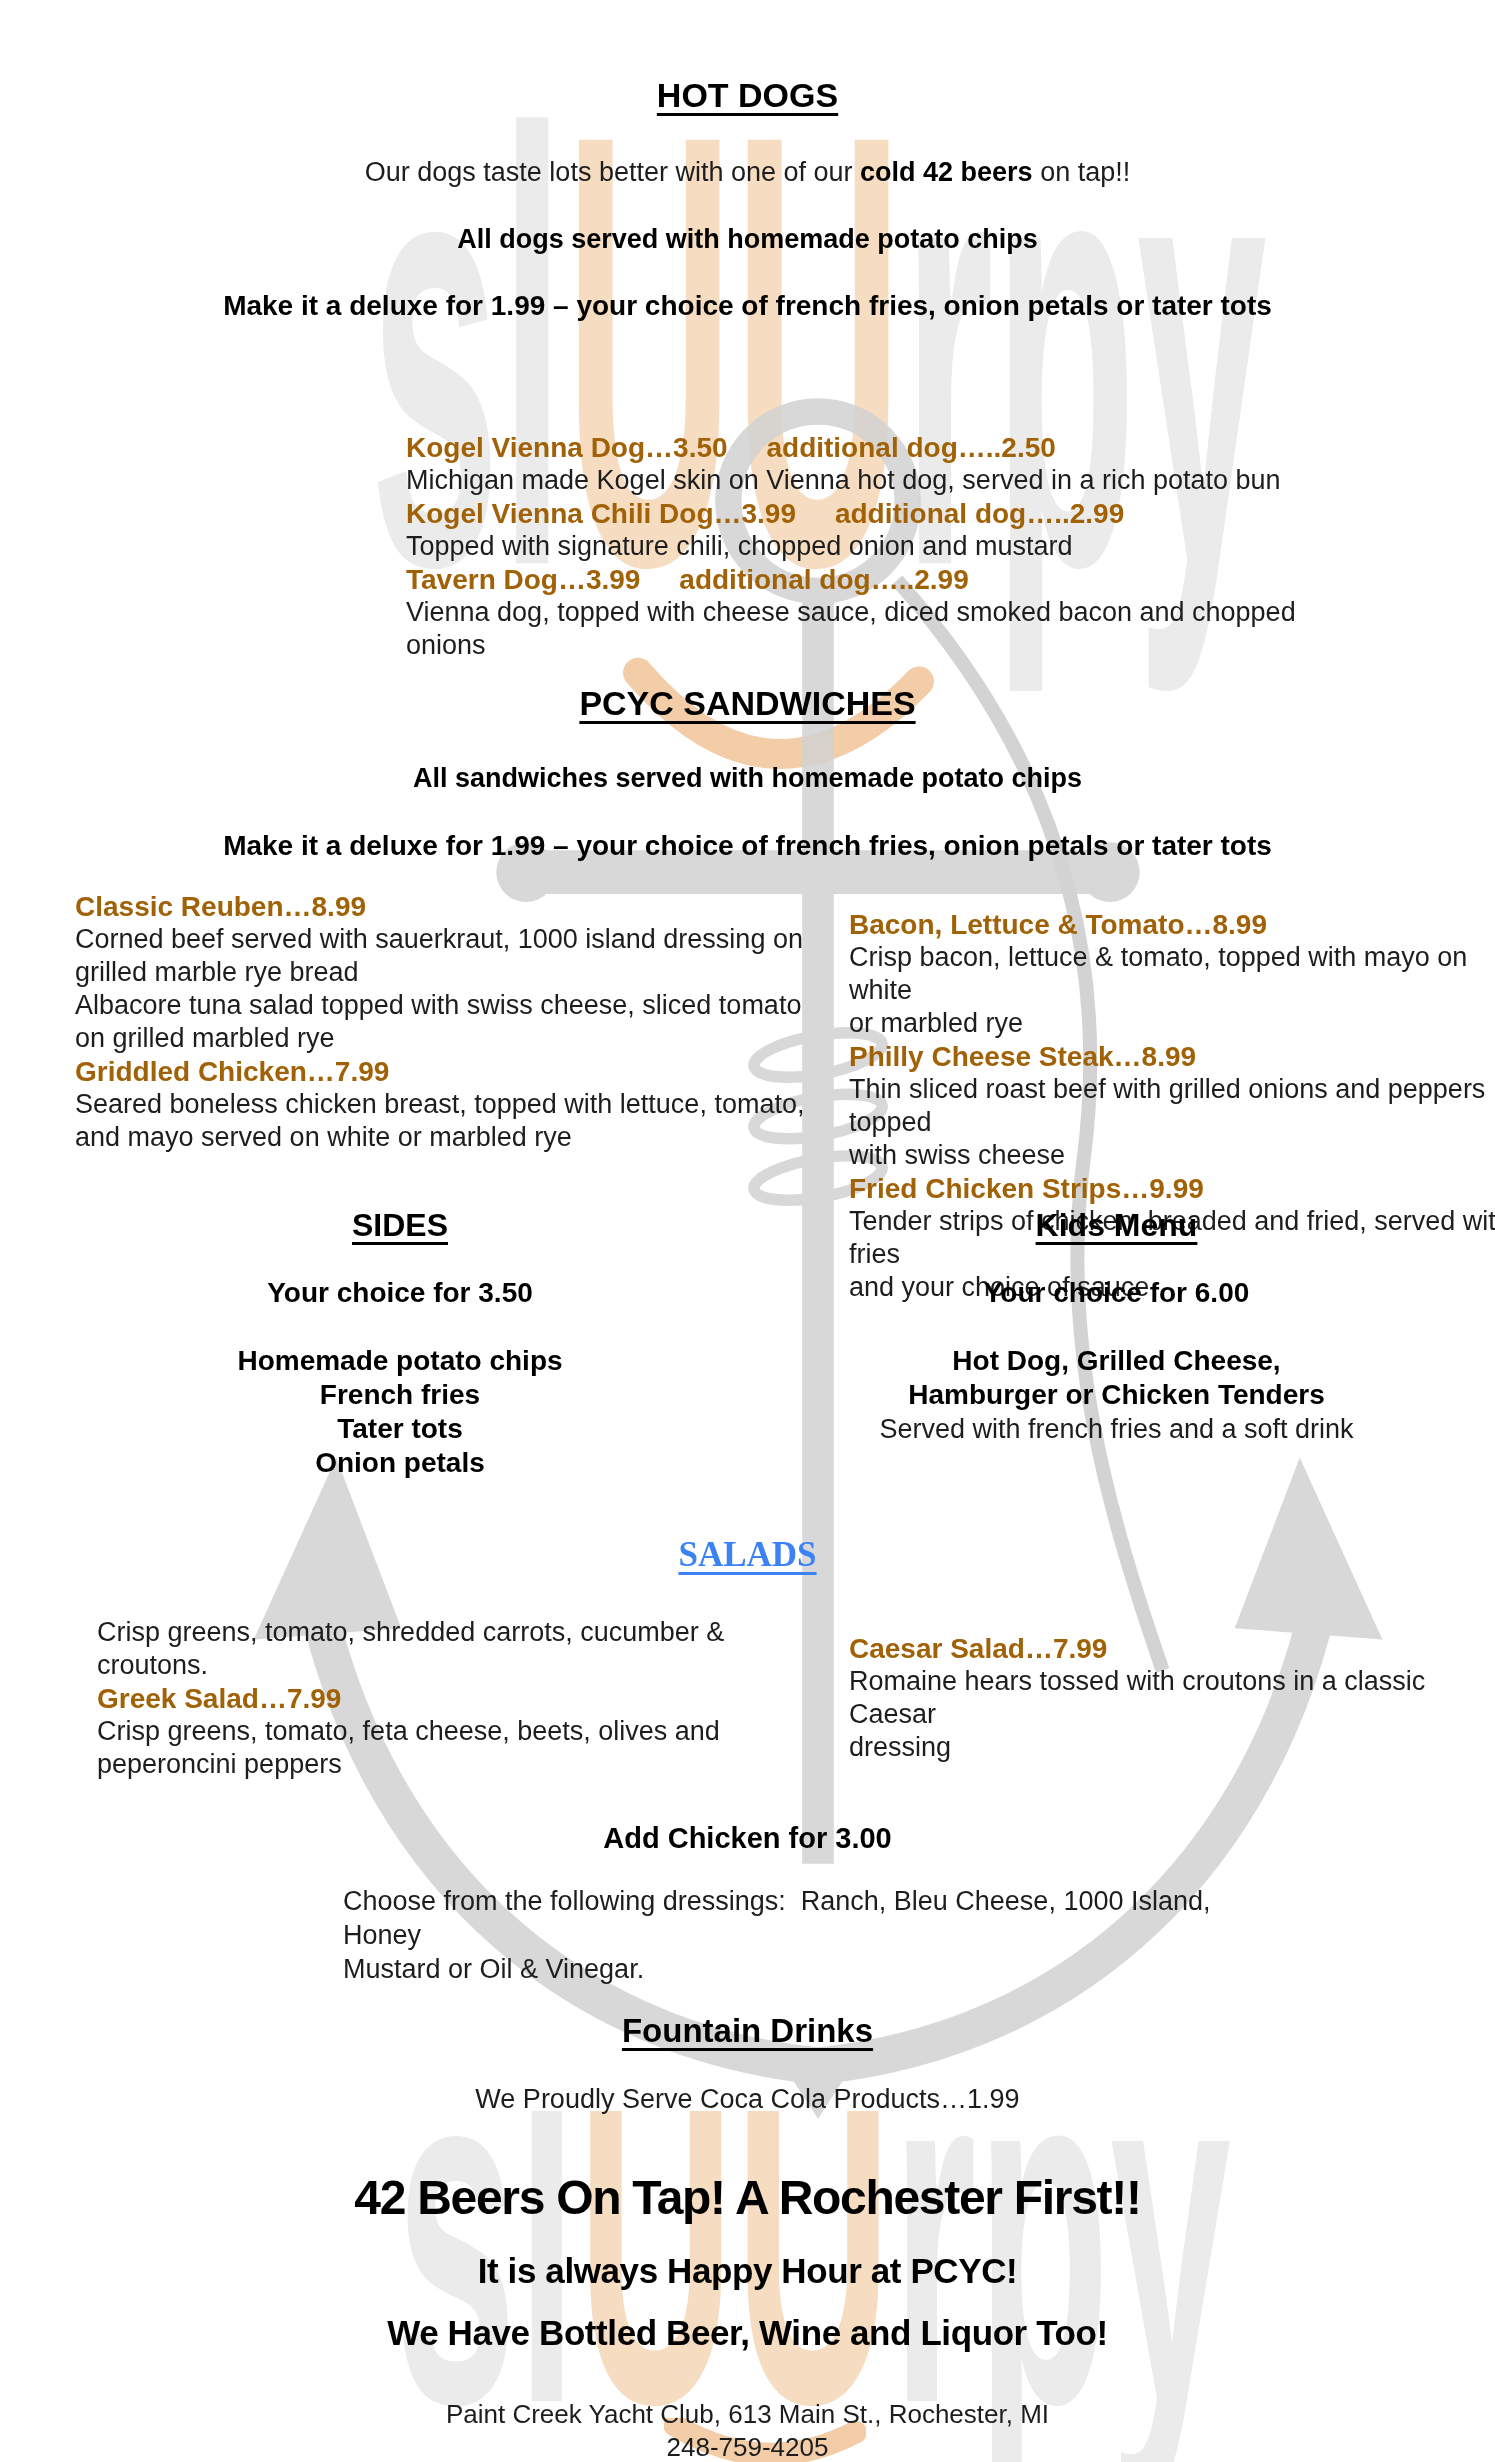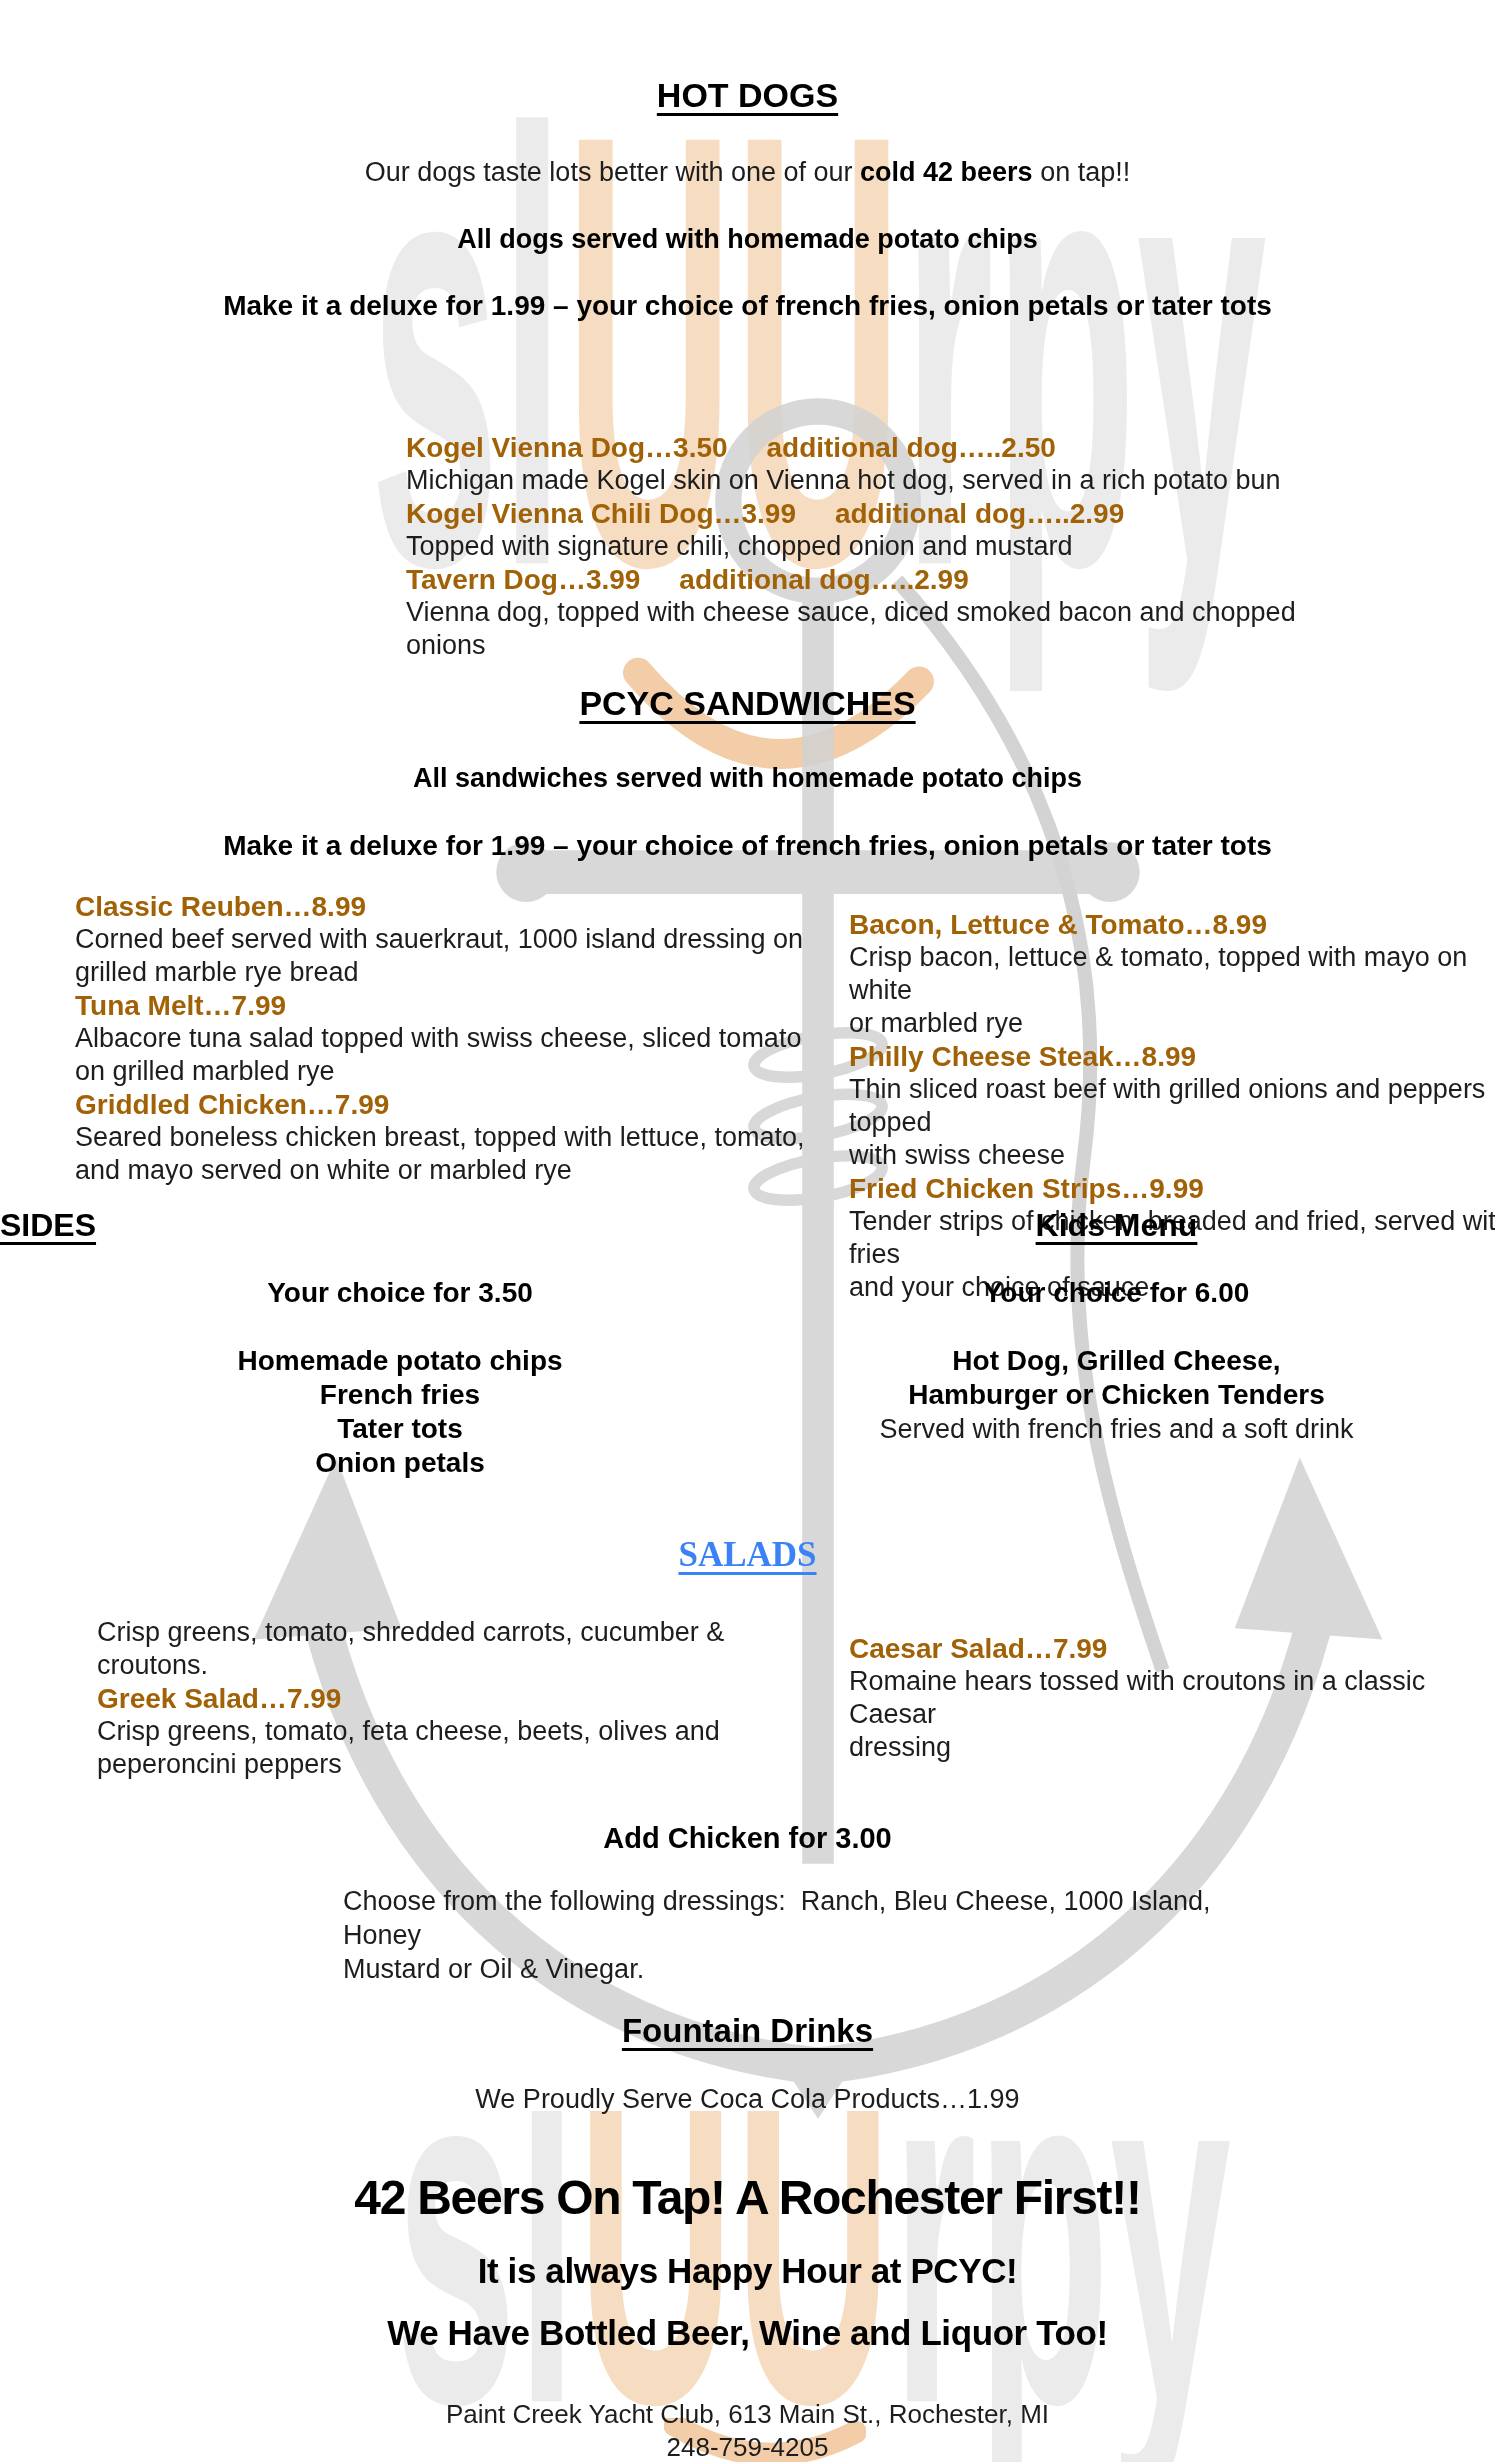--- a/index.html
+++ b/index.html
@@ -95,21 +95,20 @@
   <div class="abs center body-text b txt" style="top:763px;">All sandwiches served with homemade potato chips</div>
   <div class="abs center b txt" style="top:830px;font-size:28px;">Make it a deluxe for 1.99 – your choice of french fries, onion petals or tater tots</div>
 
   <div class="abs items txt" style="left:75px;top:890px;width:791px;">
     <div>
       <div class="item-name pre">Classic Reuben…8.99</div>
       <div class="item-desc">Corned beef served with sauerkraut, 1000 island dressing on
 grilled marble rye bread</div>
     </div>
     <div>
-      <div class="item-name pre">Tuna Melt…7.99</div>
       <div class="item-desc">Albacore tuna salad topped with swiss cheese, sliced tomato
 on grilled marbled rye</div>
     </div>
     <div>
       <div class="item-name pre">Griddled Chicken…7.99</div>
       <div class="item-desc">Seared boneless chicken breast, topped with lettuce, tomato,
 and mayo served on white or marbled rye</div>
     </div>
   </div>
 
@@ -124,21 +123,21 @@
       <div class="item-desc">Thin sliced roast beef with grilled onions and peppers topped
 with swiss cheese</div>
     </div>
     <div>
       <div class="item-name pre">Fried Chicken Strips…9.99</div>
       <div class="item-desc">Tender strips of chicken, breaded and fried, served with fries
 and your choice of sauce</div>
     </div>
   </div>
 
-  <div class="abs txt" style="left:0;top:1207px;width:800px;font-size:32px;font-weight:bold;color:#000;">
+  <div class="abs txt" style="left:0;top:1207px;width:800px;text-align:center;font-size:32px;font-weight:bold;color:#000;">
     <span class="u">SIDES</span>
   </div>
   <div class="abs b txt" style="left:0;top:1277px;width:800px;text-align:center;font-size:28px;">Your choice for 3.50</div>
   <div class="abs txt" style="left:0;top:1344px;width:800px;text-align:center;">
     <div class="opt">Homemade potato chips</div>
     <div class="opt">French fries</div>
     <div class="opt">Tater tots</div>
     <div class="opt">Onion petals</div>
   </div>
 

